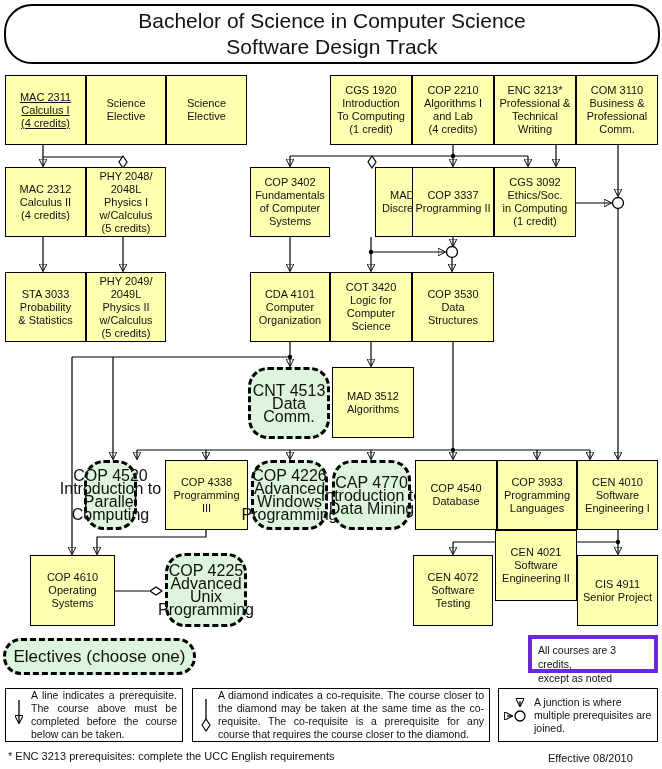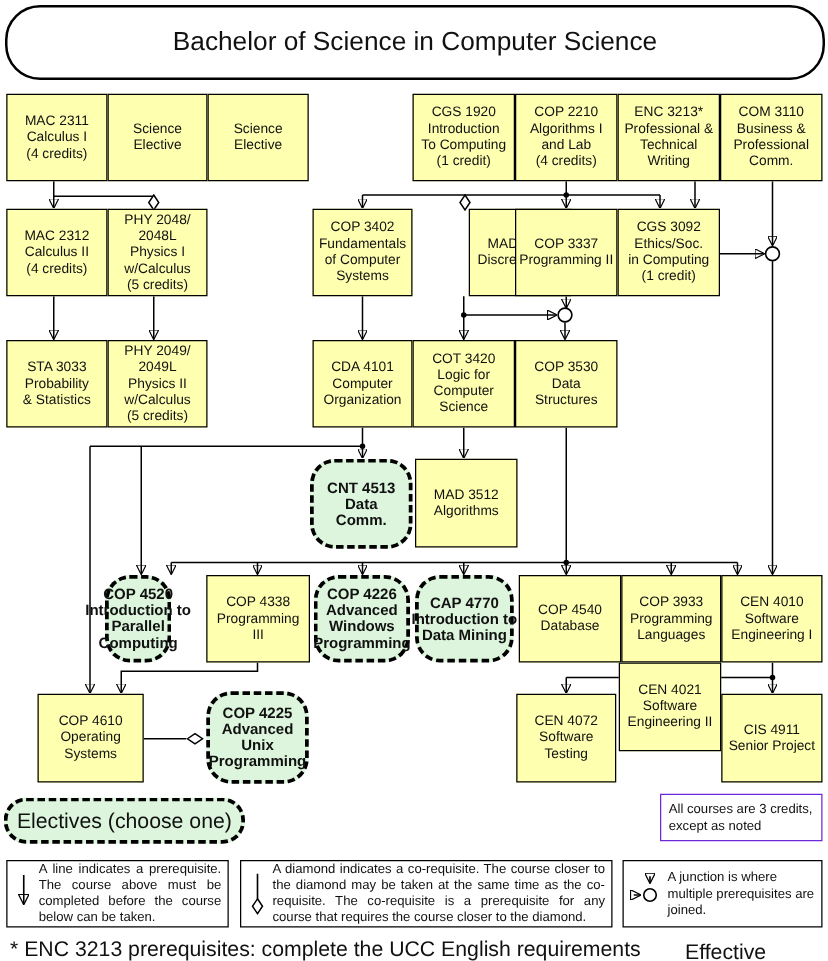--- a/index.html
+++ b/index.html
@@ -6,48 +6,49 @@
   #page{position:relative;width:662px;height:769px;background:#fff;
         font-family:"Liberation Sans",sans-serif;color:#111;overflow:hidden;}
 
   .titlebox{position:absolute;left:4px;top:4px;width:652px;height:56px;
             border:2px solid #000;border-radius:28px;display:flex;flex-direction:column;
             justify-content:center;align-items:center;font-size:21px;line-height:26px;}
 
   .node{position:absolute;box-sizing:border-box;background:#ffffb0;border:1px solid #000;
         display:flex;flex-direction:column;justify-content:center;align-items:center;
         text-align:center;font-size:11px;line-height:13px;}
-  .node.elective{background:#dcf5dc;border:3px dashed #000;border-radius:20px;font-size:12px;font-weight:bold;}
+  .node.elective{background:#dcf5dc;border:3px dashed #000;border-radius:20px;font-size:16px;}
   .ln{white-space:nowrap;}
 
   #wires{position:absolute;left:0;top:0;}
   #wires path{stroke:#000;stroke-width:1.2;fill:none;}
 
   .electives-pill{position:absolute;left:3px;top:638px;width:193px;height:37px;
         box-sizing:border-box;background:#dcf5dc;border:3px dashed #000;border-radius:18px;
         display:flex;justify-content:center;align-items:center;font-size:17px;}
 
   .notebox{position:absolute;left:528px;top:635px;width:130px;height:38px;
-        box-sizing:border-box;border:1px solid #6d28d9;font-size:10.5px;line-height:14px;
+        box-sizing:border-box;border:4px solid #6d28d9;font-size:10.5px;line-height:14px;
         padding:4px 6px;}
 
   .legend{position:absolute;box-sizing:border-box;border:1px solid #000;height:54px;top:688px;
         display:flex;align-items:center;gap:4px;padding:3px 5px;font-size:10.5px;line-height:13px;}
   .legend .txt{text-align:justify;}
   .legend svg{flex:0 0 auto;}
 
-  .foot{position:absolute;font-size:17px;}
+  .foot{position:absolute;font-size:11px;}
 </style>
 </head>
 <body>
 
 <div id="page">
 
   <div class="titlebox">
     <div>Bachelor of Science in Computer Science</div>
+    <div>Software Design Track</div>
   </div>
 
   <svg id="wires" width="662" height="769">
     <defs>
       <marker id="arr" viewBox="0 0 10 10" refX="9" refY="5" markerWidth="6.5" markerHeight="6.5" orient="auto-start-reverse">
         <path d="M0,0 L10,5 L0,10 z" stroke="none" fill="#000"></path>
       </marker>
     </defs>
   <path d="M43,145 V157 H123"></path>
       <path d="M43,157 V166" marker-end="url(#arr)"></path>
@@ -93,21 +94,21 @@
       <circle cx="618" cy="203" r="5.5" fill="#fff" stroke="#000" stroke-width="1.3"></circle>
       <circle cx="452" cy="252" r="5.5" fill="#fff" stroke="#000" stroke-width="1.3"></circle>
       <circle cx="453" cy="156" r="2.2" fill="#000"></circle>
       <circle cx="371" cy="252" r="2.2" fill="#000"></circle>
       <circle cx="290" cy="357" r="2.2" fill="#000"></circle>
       <circle cx="453" cy="450" r="2.2" fill="#000"></circle>
       <circle cx="618" cy="542" r="2.2" fill="#000"></circle>
     </svg>
 
   <div id="nodes">
-      <div class="node" style="left: 5px; top: 75px; width: 81px; height: 70px; background: rgb(255, 255, 176);">
+      <div class="node" style="left: 5px; top: 75px; width: 81px; height: 70px; background: rgb(255, 255, 176); text-decoration: underline;">
         <div class="ln">MAC 2311</div>
         <div class="ln">Calculus I</div>
         <div class="ln">(4 credits)</div>
       </div>
       <div class="node" style="left: 86px; top: 75px; width: 80px; height: 70px; background: rgb(255, 255, 176);">
         <div class="ln">Science</div>
         <div class="ln">Elective</div>
       </div>
       <div class="node" style="left: 166px; top: 75px; width: 81px; height: 70px; background: rgb(255, 255, 176);">
         <div class="ln">Science</div>

